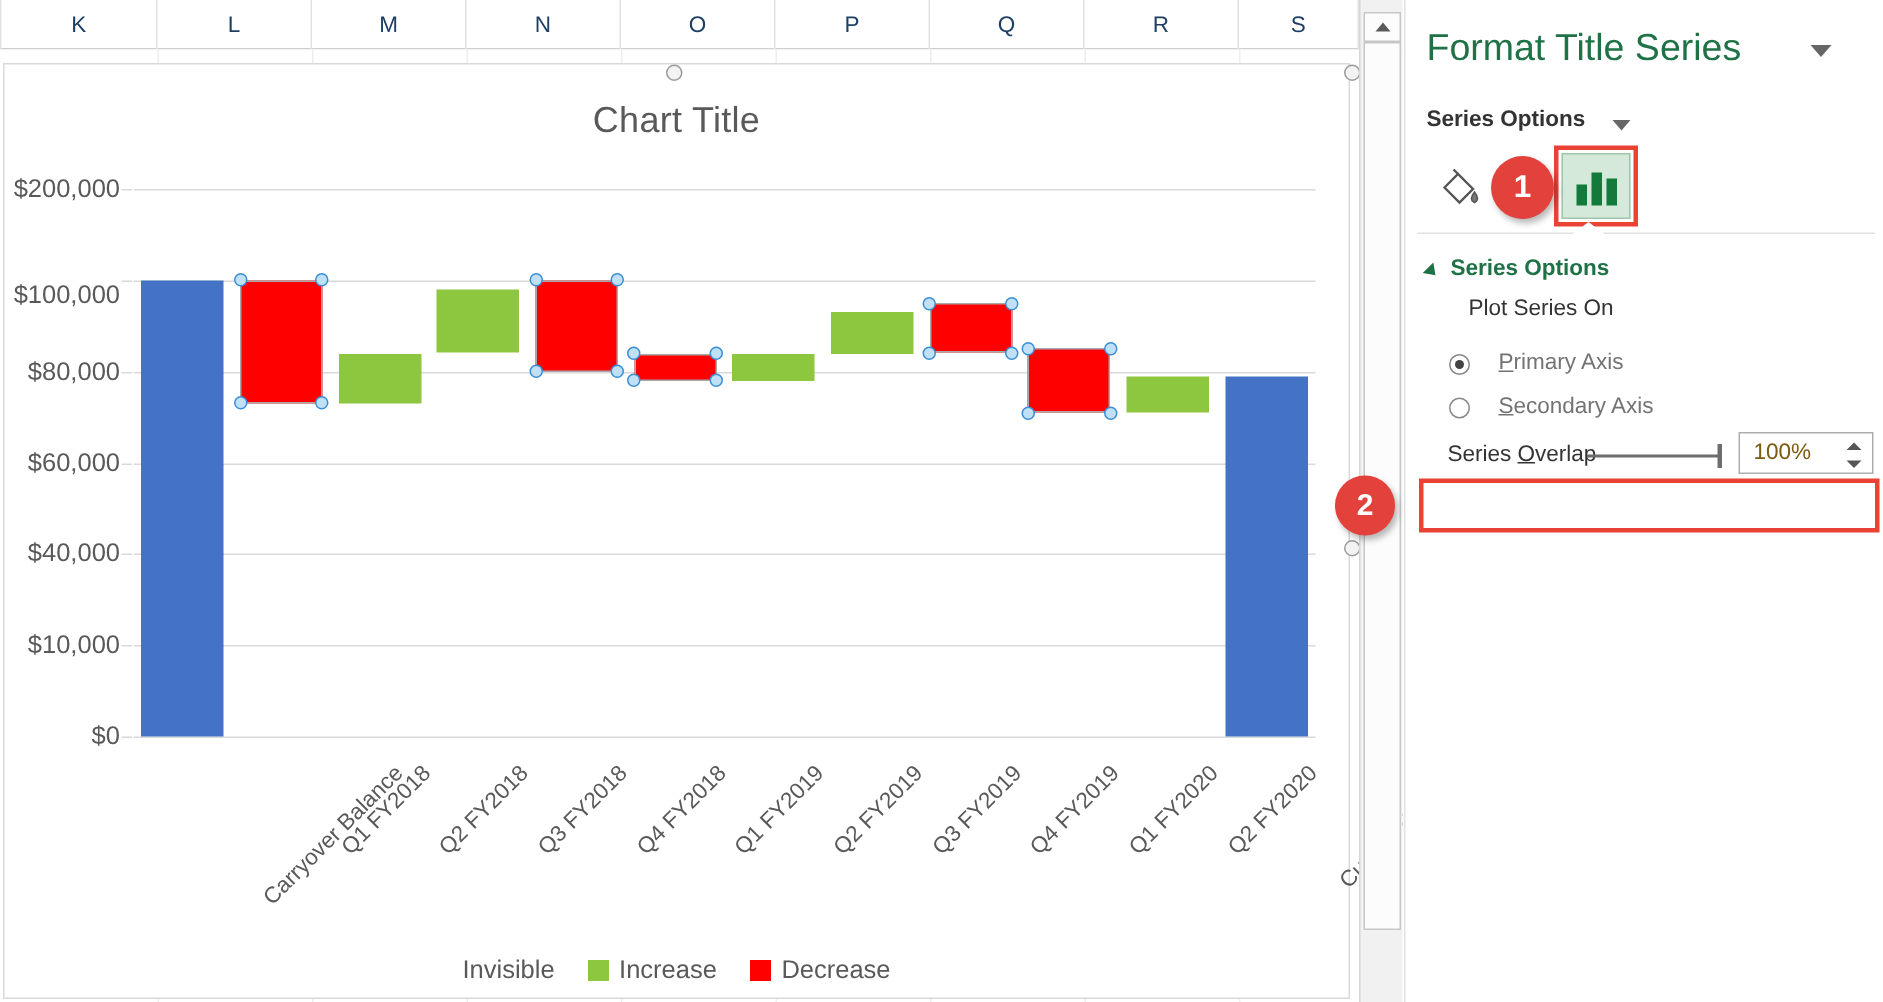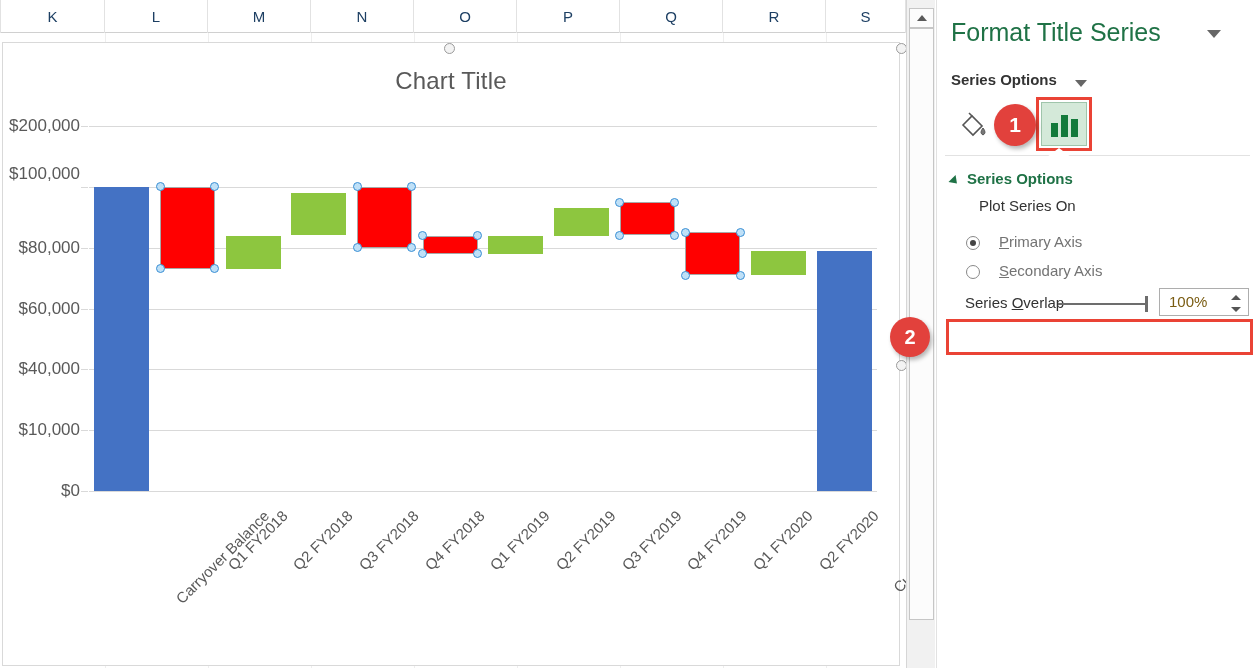--- a/index.html
+++ b/index.html
@@ -306,21 +306,21 @@
           <div class="ytick-mark" style="top: 243.333px;"></div>
           <div class="ytick-label" style="top: 243.333px;">$40,000</div>
           <div class="gridline" style="top: 182.5px;"></div>
           <div class="ytick-mark" style="top: 182.5px;"></div>
           <div class="ytick-label" style="top: 182.5px;">$60,000</div>
           <div class="gridline" style="top: 121.667px;"></div>
           <div class="ytick-mark" style="top: 121.667px;"></div>
           <div class="ytick-label" style="top: 121.667px;">$80,000</div>
           <div class="gridline" style="top: 60.8333px;"></div>
           <div class="ytick-mark" style="top: 60.8333px;"></div>
-          <div class="ytick-label" style="top: 48px;">$100,000</div>
+          <div class="ytick-label" style="top: 71px;">$100,000</div>
           <div class="gridline" style="top: 0px;"></div>
           <div class="ytick-mark" style="top: 0px;"></div>
           <div class="ytick-label" style="top: 0px;">$200,000</div>
           <div class="bar total" style="left: 5.47222px; top: 60.8333px; width: 54.7222px; height: 304.167px;"></div>
           <div class="xcat" style="left: 46.8333px; top: 381px;">Carryover Balance</div>
           <div class="bar decrease" style="left: 71.1389px; top: 60.8333px; width: 54.7222px; height: 82.125px;"></div>
           <div class="pt-handle" style="left: 71.1389px; top: 60.8333px;"></div>
           <div class="pt-handle" style="left: 125.861px; top: 60.8333px;"></div>
           <div class="pt-handle" style="left: 71.1389px; top: 142.958px;"></div>
           <div class="pt-handle" style="left: 125.861px; top: 142.958px;"></div>
@@ -356,20 +356,33 @@
           <div class="pt-handle" style="left: 651.194px; top: 106.458px;"></div>
           <div class="pt-handle" style="left: 596.472px; top: 149.042px;"></div>
           <div class="pt-handle" style="left: 651.194px; top: 149.042px;"></div>
           <div class="xcat" style="left: 637.833px; top: 381px;">Q1 FY2020</div>
           <div class="bar increase" style="left: 662.139px; top: 124.708px; width: 54.7222px; height: 24.3333px;"></div>
           <div class="xcat" style="left: 703.5px; top: 381px;">Q2 FY2020</div>
           <div class="bar total" style="left: 727.806px; top: 124.708px; width: 54.7222px; height: 240.292px;"></div>
           <div class="xcat" style="left: 769.167px; top: 381px;">Current Balance</div>
         </div>
 
+      <div id="legend">
+          <div class="legend-item">
+            <span>Invisible</span>
+          </div>
+          <div class="legend-item">
+            <span class="legend-swatch" style="background: rgb(141, 198, 63);"></span>
+            <span>Increase</span>
+          </div>
+          <div class="legend-item">
+            <span class="legend-swatch" style="background: rgb(255, 0, 0);"></span>
+            <span>Decrease</span>
+          </div>
+        </div>
     </div>
 
     <div class="sel-handle-round" style="left:444px; top:43px;"></div>
     <div class="sel-handle-round" style="left:896px; top:43px;"></div>
     <div class="sel-handle-round" style="left:896px; top:360px;"></div>
   </div>
 
   <div id="vscroll">
     <div id="vscroll-up">
         <div class="tri"></div>

